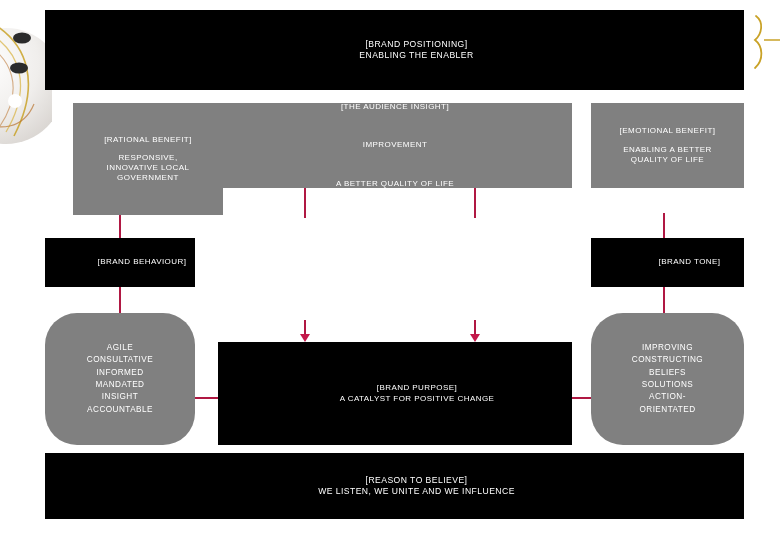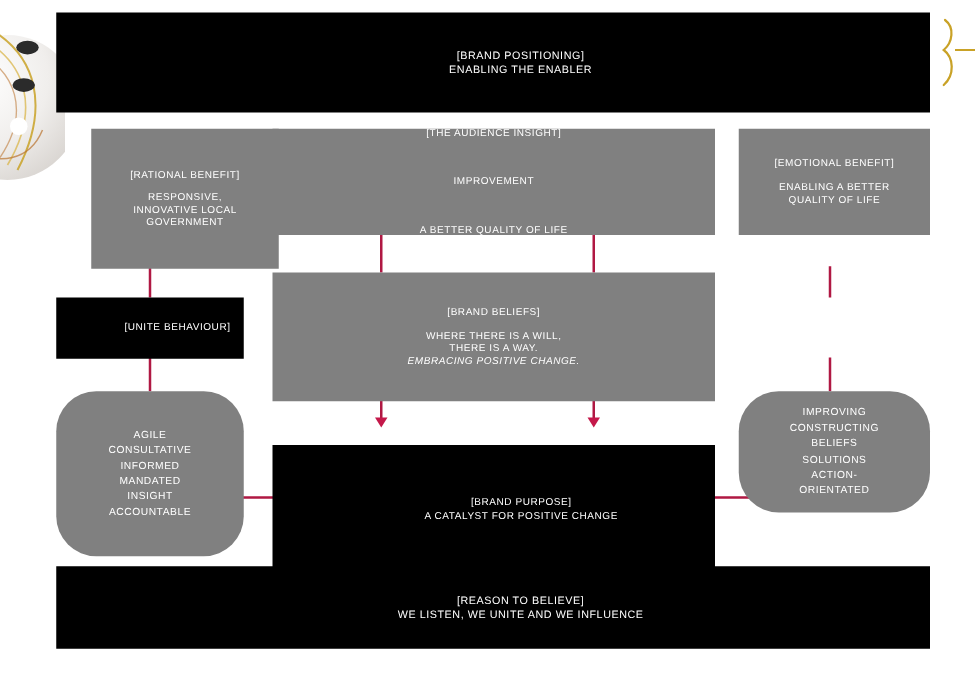--- a/index.html
+++ b/index.html
@@ -151,46 +151,43 @@
     <span class="line">A BETTER QUALITY OF LIFE</span>
   </div>
 
   <div class="node grey t-node" style="left:591px; top:103px; width:153px; height:85px;">
     <span class="line">[EMOTIONAL BENEFIT]</span>
     <span class="line gap">ENABLING A BETTER</span>
     <span class="line">QUALITY OF LIFE</span>
   </div>
 
   <div class="node crim t-label" style="left:45px; top:238px; width:150px; height:49px;">
-    <span class="line">[UNITE BEHAVIOUR]</span>
+    <span class="line">[BRAND BEHAVIOUR]</span>
   </div>
 
-  <div class="node grey t-node" style="left:218px; top:218px; width:354px; height:103px;">
-    <span class="line">[BRAND BELIEFS]</span>
-    <span class="line gap">WHERE THERE IS A WILL,</span>
-    <span class="line">THERE IS A WAY.</span>
-    <span class="line ital">EMBRACING POSITIVE CHANGE.</span>
+
+  <div class="node crim t-label" style="left:591px; top:238px; width:153px; height:49px;">
+    <span class="line">[BRAND TONE]</span>
   </div>
-
 
   <div class="node grey t-list" style="left:45px; top:313px; width:150px; height:132px;">
     <span class="line">AGILE</span>
     <span class="line">CONSULTATIVE</span>
     <span class="line">INFORMED</span>
     <span class="line">MANDATED</span>
     <span class="line">INSIGHT</span>
     <span class="line">ACCOUNTABLE</span>
   </div>
 
-  <div class="node crim t-node" style="left:218px; top:342px; width:354px; height:103px;margin-top:14px;">
+  <div class="node crim t-node" style="left:218px; top:342px; width:354px; height:103px;">
     <span class="line">[BRAND PURPOSE]</span>
     <span class="line">A CATALYST FOR POSITIVE CHANGE</span>
   </div>
 
-  <div class="node grey t-list" style="left:591px; top:313px; width:153px; height:97px;">
+  <div class="node grey t-list" style="left:591px; top:313px; width:153px; height:132px;">
     <span class="line">IMPROVING</span>
     <span class="line">CONSTRUCTING</span>
     <span class="line">BELIEFS</span>
     <span class="line">SOLUTIONS</span>
     <span class="line">ACTION-</span>
     <span class="line">ORIENTATED</span>
   </div>
 
   <div class="node crim t-banner" style="left:45px; top:453px; width:699px; height:66px;">
     <span class="line">[REASON TO BELIEVE]</span>

